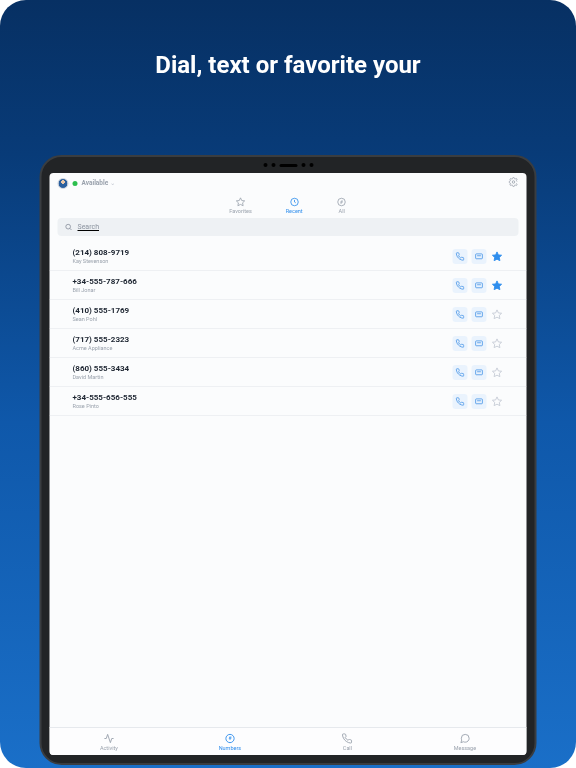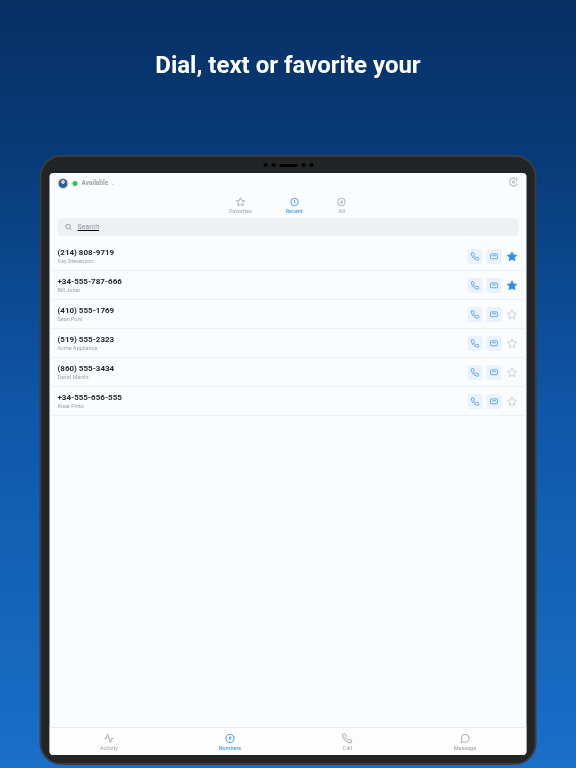--- a/index.html
+++ b/index.html
@@ -1,20 +1,21 @@
 <!DOCTYPE html>
 <html><head>
 <meta charset="utf-8">
 <style>
   * { box-sizing: border-box; margin: 0; padding: 0; }
   html, body { width: 576px; height: 768px; overflow: hidden; font-family: -apple-system, "Segoe UI", Roboto, Arial, sans-serif; }
   .bg {
     width: 576px; height: 768px;
     background: linear-gradient(180deg, #073063 0%, #083b78 20%, #0f58aa 55%, #1a6fc8 100%);
     position: relative;
+    border-radius: 26px;
   }
   .headline {
     color: #fff;
     text-align: center;
     font-weight: 700;
     font-size: 24px;
     line-height: 1.25;
     padding: 50px 60px 0;
   }
   .tablet {
@@ -64,21 +65,21 @@
   .tab svg { display: block; }
   .search-wrap { padding: 0 8px 6px; text-decoration: underline; }
   .search {
     background: #eef1f4; border: none; border-radius: 4px;
     font-size: 7px; color: #8a929e; padding: 5px 7px;
     display: flex; align-items: center; gap: 5px; width: 100%;
   }
   .list { flex: 1; overflow: hidden; }
   .row {
     display: flex; align-items: center; justify-content: space-between;
-    padding: 6px 8px; border-bottom: 0.5px solid #eef0f3;
+    padding: 6px 23px; border-bottom: 0.5px solid #eef0f3;
   }
   .row .info { display: flex; flex-direction: column; }
   .row .num { font-size: 8px; font-weight: 700; color: #1c2430; }
   .row .name { font-size: 5.5px; color: #9aa2ad; margin-top: 1px; }
   .row .actions { display: flex; align-items: center; gap: 4px; }
   .iconbtn {
     width: 15px; height: 15px; border-radius: 3px;
     background: #eaf3fd; display: flex; align-items: center; justify-content: center;
     color: #3b8ee6;
   }
@@ -225,21 +226,21 @@
               </span>
               <span class="star">
                 <svg width="11" height="11" viewBox="0 0 24 24" fill="none" stroke="#c6ccd5" stroke-width="2">
                   <polygon points="12 2 15 8.5 22 9.3 17 14 18.3 21 12 17.8 5.7 21 7 14 2 9.3 9 8.5 12 2"></polygon>
                 </svg>
               </span>
             </div>
           </div>
           <div class="row">
             <div class="info">
-              <span class="num">(519) 555-2323</span>
+              <span class="num">(717) 555-2323</span>
               <span class="name">Acme Appliance</span>
             </div>
             <div class="actions">
               <span class="iconbtn">
                 <svg width="9" height="9" viewBox="0 0 24 24" fill="none" stroke="currentColor" stroke-width="2">
                   <path d="M22 16.92v3a2 2 0 0 1-2.18 2 19.86 19.86 0 0 1-8.63-3.07 19.5 19.5 0 0 1-6-6A19.86 19.86 0 0 1 2.12 4.18 2 2 0 0 1 4.11 2h3a2 2 0 0 1 2 1.72c.13.94.35 1.86.66 2.74a2 2 0 0 1-.45 2.11L8.09 9.91a16 16 0 0 0 6 6l1.34-1.23a2 2 0 0 1 2.11-.45c.88.31 1.8.53 2.74.66A2 2 0 0 1 22 16.92z"></path>
                 </svg>
               </span>
               <span class="iconbtn">
                 <svg width="9" height="9" viewBox="0 0 24 24" fill="none" stroke="currentColor" stroke-width="2">

